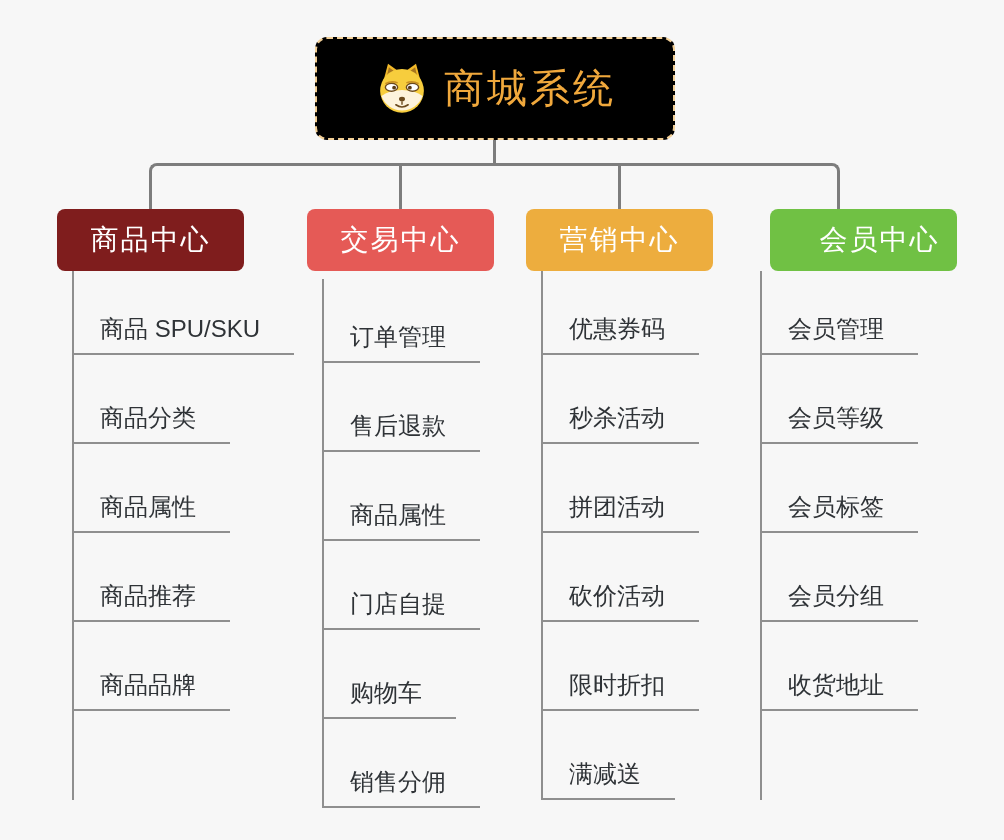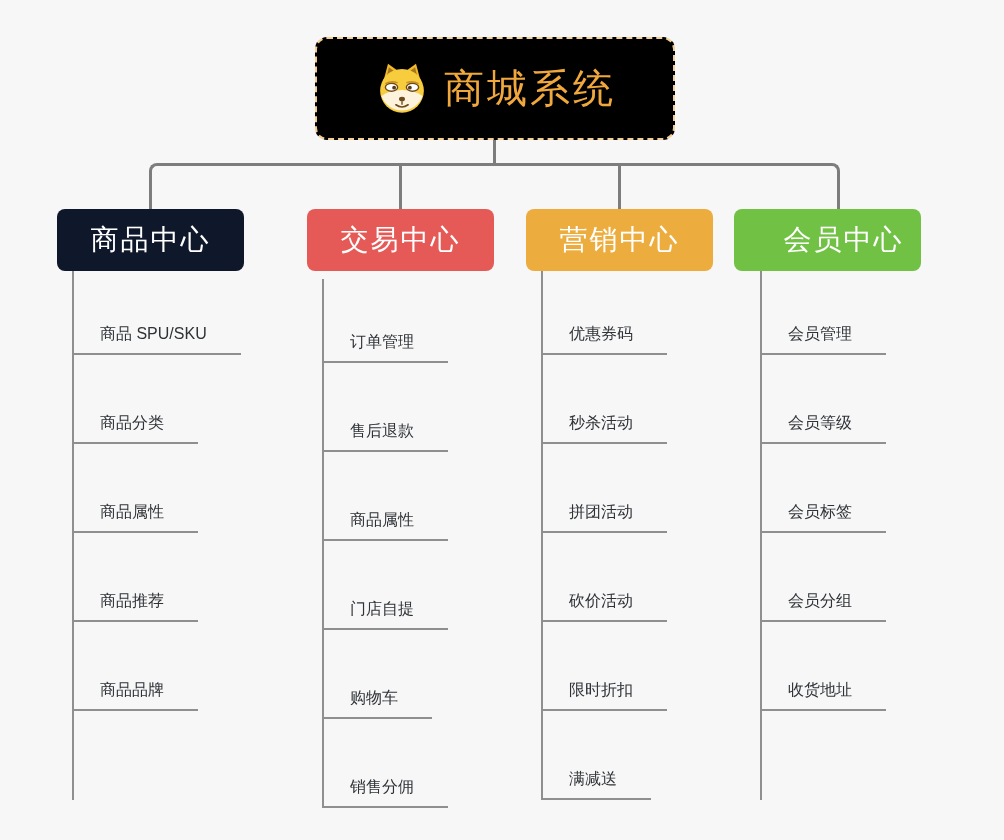--- a/index.html
+++ b/index.html
@@ -44,41 +44,41 @@
   .branch-node {
     position:absolute; top:209px; width:187px; height:62px;
     border-radius:8px;
     display:flex; align-items:center; justify-content:center;
     color:#ffffff; font-size:28px; letter-spacing:2px;
     cursor:default; white-space:nowrap;
   }
   .bn-0 { left:57px;  }
   .bn-1 { left:307px; }
   .bn-2 { left:526px; }
-  .bn-3 { left:734px;padding-left:32px; }
+  .bn-3 { left:770px;padding-left:32px; }
 
   
   .children {
     position:absolute; top:271px; list-style:none;
   }
   .ch-0 { left:72px; }
   .ch-1 { left:322px;margin-top:8px; }
   .ch-2 { left:541px; }
   .ch-3 { left:760px; }
   .children::before {
     content:""; position:absolute; left:0; top:0; width:2px; height:529px;
     background:#8f8f8f;
   }
   .children li {
     height:89px;
     width:max-content;
     display:flex; align-items:flex-end;
     padding:0 34px 8px 28px;
     border-bottom:2px solid #8f8f8f;
-    font-size:16px; color:#2f3337;
+    font-size:24px; color:#2f3337;
     white-space:nowrap;
   }
   .children li:first-child { height:84px; }
 </style>
 </head>
 <body>
 
 <div class="canvas">
 
   <div class="line stem-root"></div>
@@ -104,21 +104,21 @@
       <circle cx="41" cy="30.5" r="2.2" fill="#5a3c14"></circle>
       <path d="M13,26 q7,-4 14,-1" stroke="#c98f23" stroke-width="1.8" fill="none"></path>
       <path d="M51,26 q-7,-4 -14,-1" stroke="#c98f23" stroke-width="1.8" fill="none"></path>
       <ellipse cx="32" cy="43.5" rx="3.4" ry="2.6" fill="#6b4a1e"></ellipse>
       <path d="M25,50 q7,5 14,0" stroke="#6b4a1e" stroke-width="1.8" fill="none" stroke-linecap="round"></path>
       <path d="M32,46 v4" stroke="#6b4a1e" stroke-width="1.6"></path>
     </svg>
     <span class="root-title">商城系统</span>
   </div>
 
-  <div class="branch-node bn-0" style="background-color: #0f172a;">商品中心</div>
+  <div class="branch-node bn-0" style="background-color: #7f1d1d;">商品中心</div>
   <ul class="children ch-0">
     <li>商品 SPU/SKU</li>
     <li>商品分类</li>
     <li>商品属性</li>
     <li>商品推荐</li>
     <li>商品品牌</li>
   </ul>
 
   <div class="branch-node bn-1" style="background-color: rgb(229, 90, 86);">交易中心</div>
   <ul class="children ch-1">

